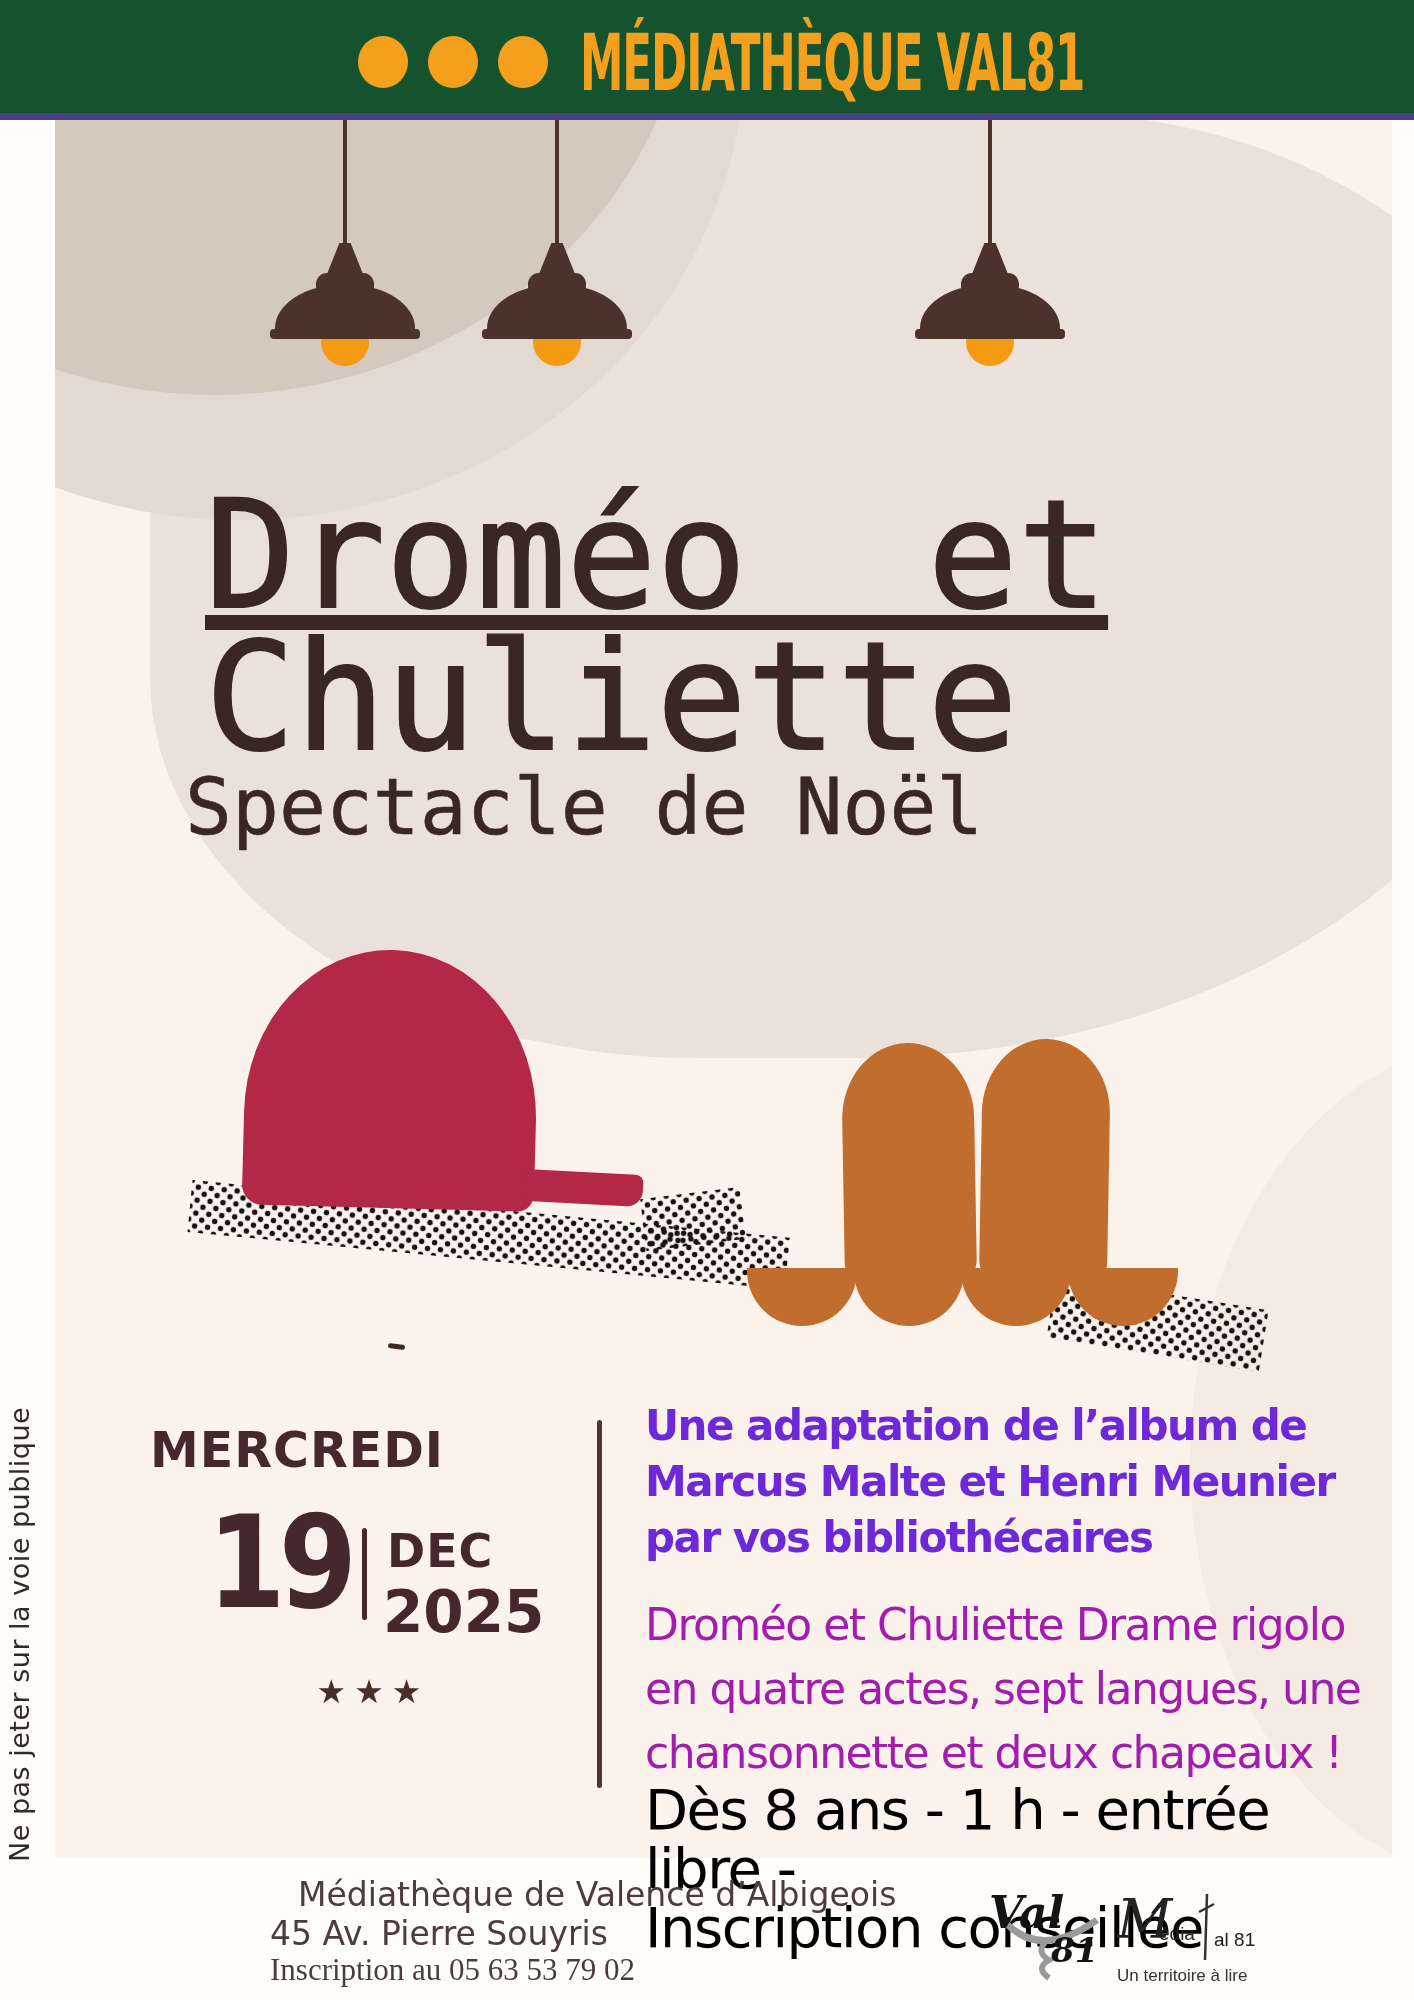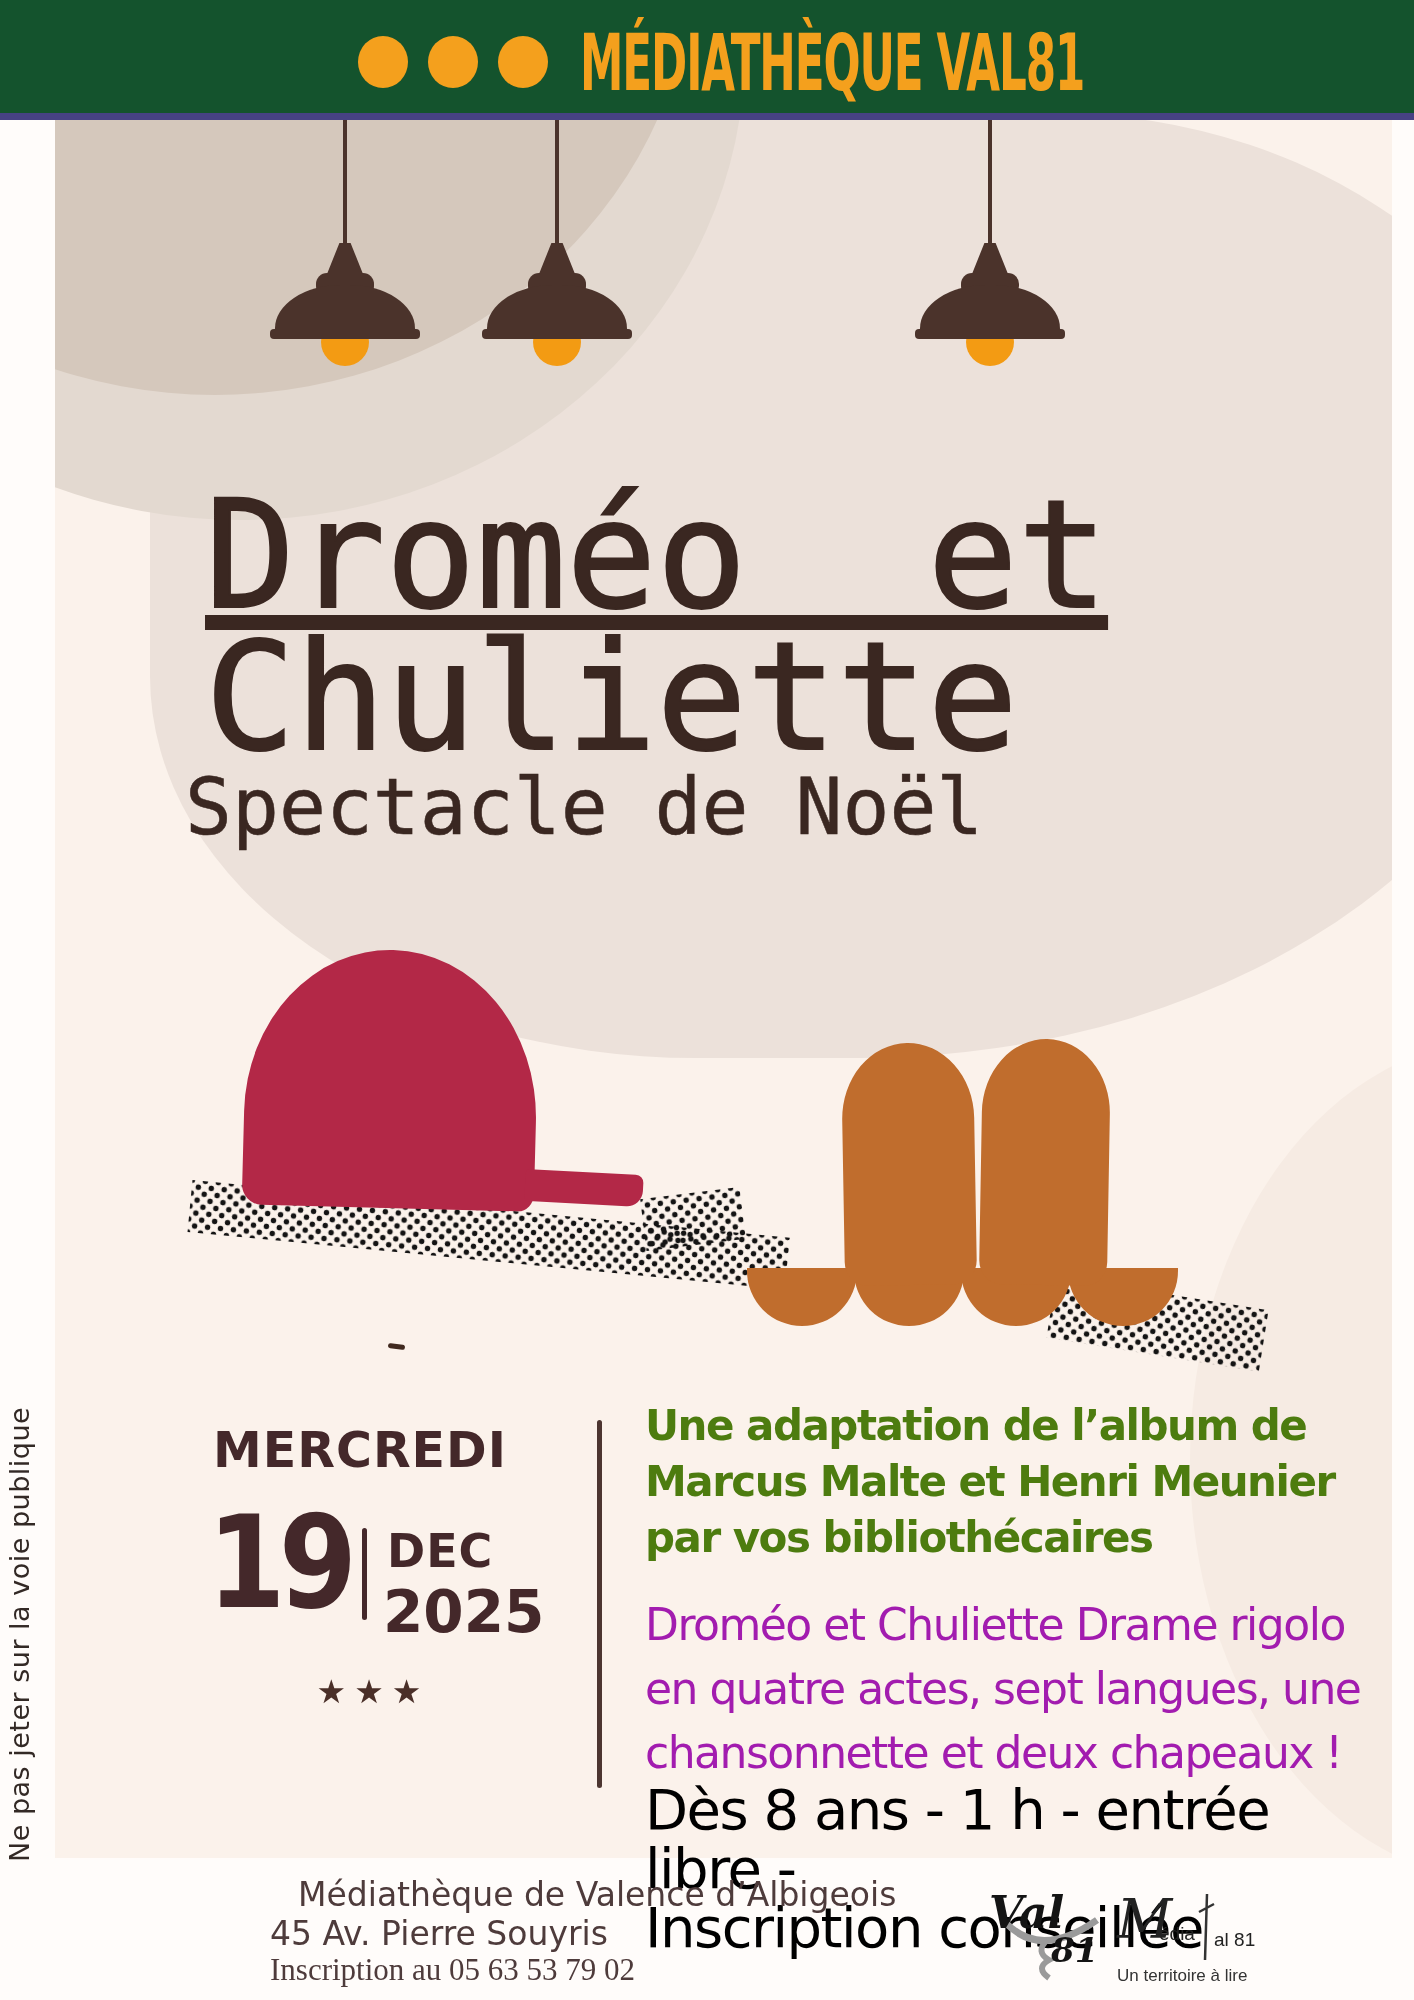--- a/index.html
+++ b/index.html
@@ -66,35 +66,35 @@
   .ho-dots-left{left:8px; top:158px; width:100px; height:52px; transform:rotate(-7deg);}
   .ho-dots-right{left:415px; top:258px; width:215px; height:62px; transform:rotate(9deg);}
   .ho-scallop{top:233px; width:110px; height:58px; background:#C06D2D; border-radius:0 0 55px 55px;}
   .ho-s1{left:112px;} .ho-s2{left:219px;} .ho-s3{left:326px;} .ho-s4{left:433px;}
   .ho-dome{background:#C06D2D;}
   .ho-d1{left:208px; top:8px; width:132px; height:242px; border-radius:66px 66px 22px 22px / 76px 76px 24px 24px; transform:rotate(-1deg);}
   .ho-d2{left:346px; top:4px; width:128px; height:246px; border-radius:64px 64px 22px 22px / 74px 74px 24px 24px; transform:rotate(1deg);}
 
   
   .maroon{color:#44282A;}
-  .weekday{left:150px; top:1422px; width:420px; text-align:center; font-size:49px;
+  .weekday{left:150px; top:1422px; width:420px; font-size:49px;
     font-weight:800; letter-spacing:1px;}
   .day-num{left:150px; top:1499px; width:200px; text-align:right; font-size:128px; font-weight:800;
     letter-spacing:-8px; line-height:1; transform:scaleX(0.88); transform-origin:right top;}
   .date-sep{left:362px; top:1528px; width:5px; height:92px; background:#44282A; border-radius:3px;}
   .month{left:387px; top:1524px; font-size:46px; font-weight:800; letter-spacing:1px;}
   .year{left:383px; top:1578px; font-size:58px; font-weight:800;}
   .stars{left:153px; top:1672px; width:440px; text-align:center; font-size:33px;
     letter-spacing:8px; color:#4A2F28;}
   .time{left:130px; top:1742px; width:440px; text-align:center; font-size:76px;
     font-weight:800; letter-spacing:10px;}
   .col-sep{left:597px; top:1420px; width:5px; height:368px; background:#4C3530; border-radius:3px;}
 
   .desc-bold{left:645px; top:1398px; width:720px; font-size:42px; font-weight:800;
-    letter-spacing:-1.5px; line-height:56px; color:#4d7c0f;}
+    letter-spacing:-1.5px; line-height:56px; color:#6d28d9;}
   .desc-body{left:645px; top:1593px; width:740px; font-size:44px; font-weight:400;
     letter-spacing:-1.5px; line-height:64px; color:#a21caf;}
   .desc-detail{left:645px; top:1780px; width:720px; font-size:56px; font-weight:400;
     letter-spacing:-1.5px; line-height:59px; color:#000000;}
 
   
   .side-note{left:4px; top:1372px; height:490px; writing-mode:vertical-rl;
     transform:rotate(180deg); font-size:27px; color:#332925; letter-spacing:0.5px; z-index:8;}
 
   

